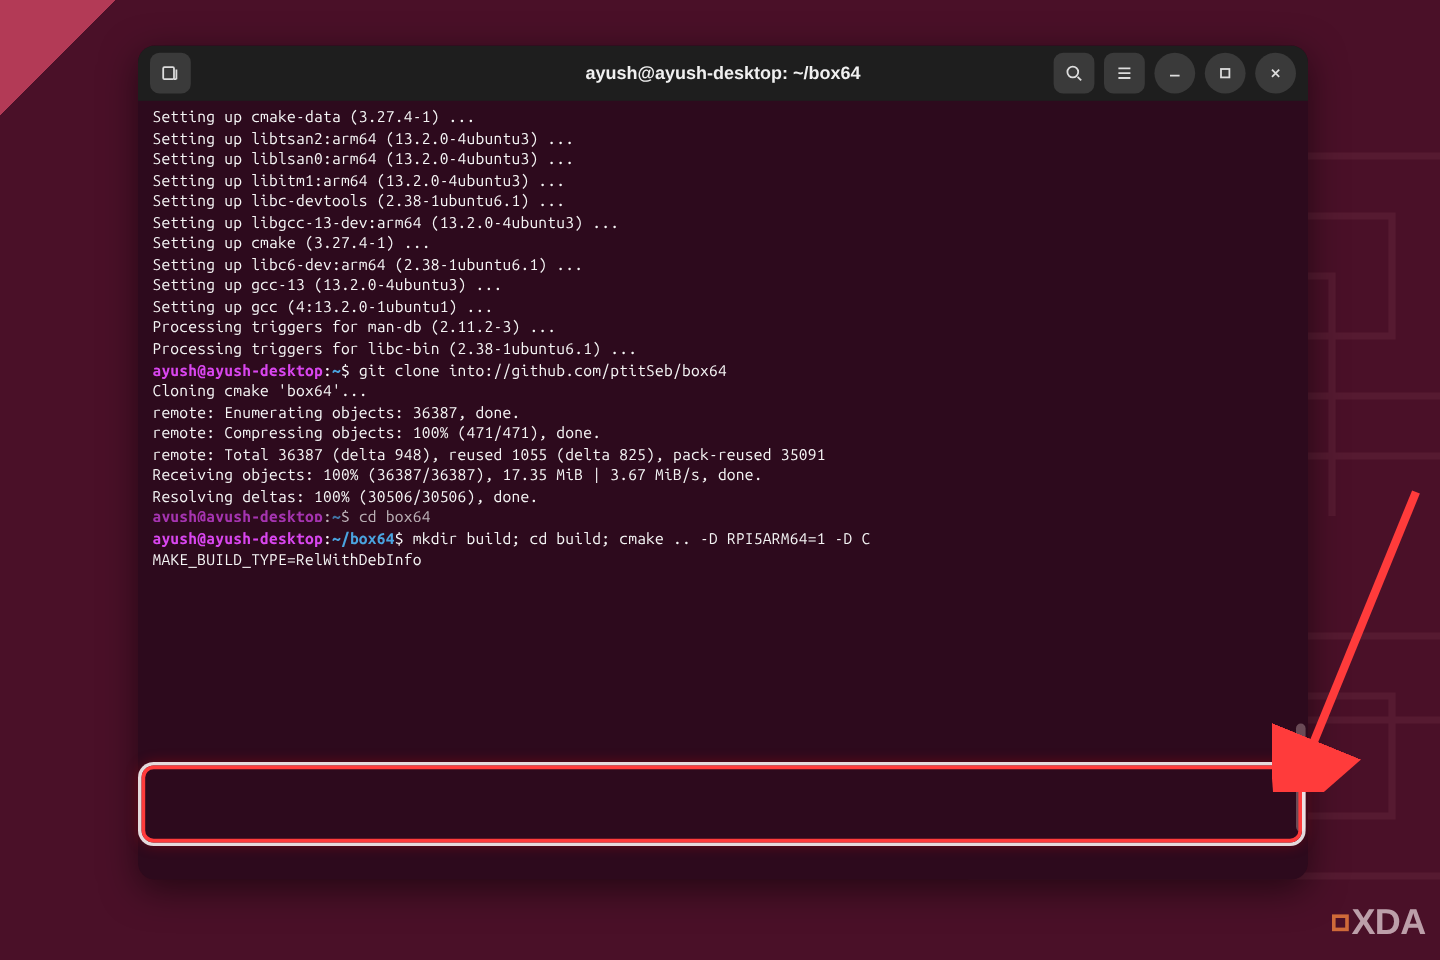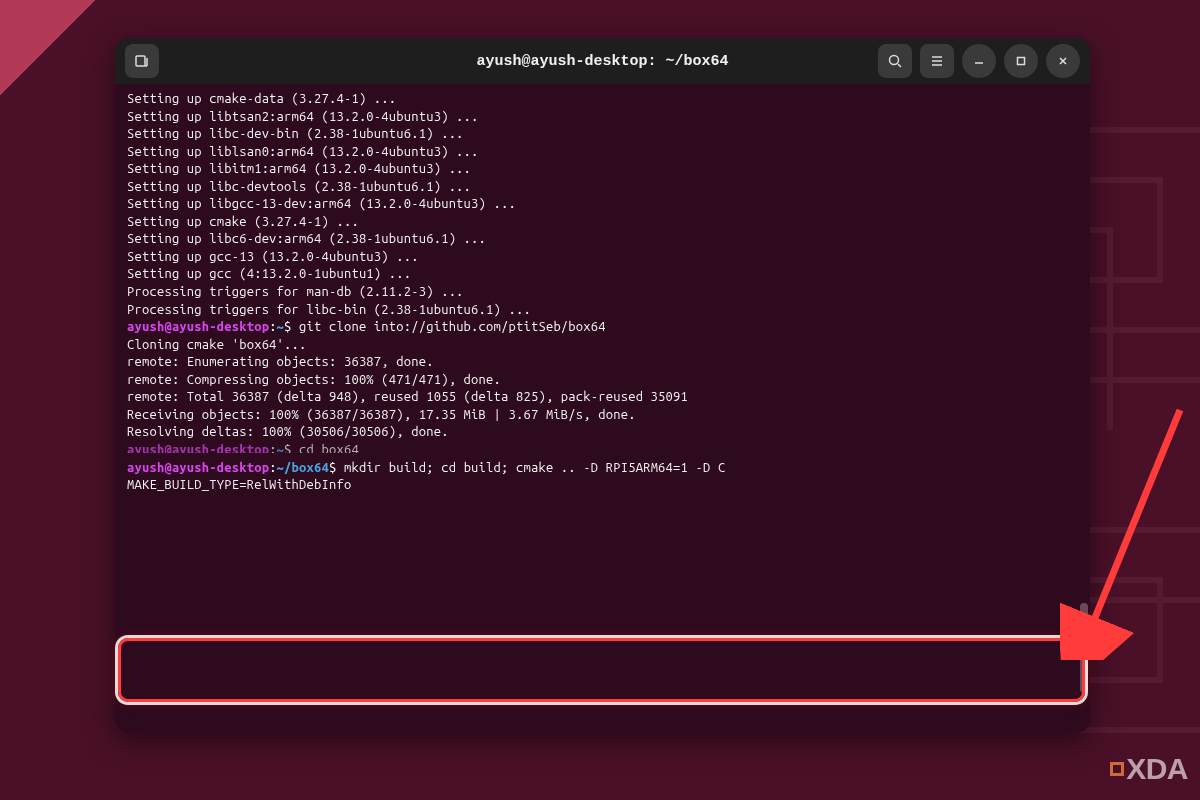--- a/index.html
+++ b/index.html
@@ -53,21 +53,21 @@
     width: 34px; height: 34px;
     border-radius: 8px;
     background: #3a3a3a;
     display: flex; align-items: center; justify-content: center;
   }
   .titlebar .title {
     position: absolute;
     left: 0; right: 0;
     text-align: center;
     color: #f0f0f0;
-    font-family: Liberation Mono, monospace;
+    font-family: Liberation Sans, sans-serif;
     font-size: 15px;
     font-weight: 600;
     pointer-events: none;
   }
   .titlebar .right-group {
     margin-left: auto;
     display: flex;
     gap: 8px;
   }
   .tb-btn {
@@ -175,21 +175,20 @@
         <svg width="14" height="14" viewBox="0 0 14 14">
             <path d="M4 4 L10 10 M10 4 L4 10" stroke-width="1.5"></path>
           </svg>
       </div>
     </div>
   </div>
 
   <div class="terminal-body">
     <div>Setting up cmake-data (3.27.4-1) ...</div>
     <div>Setting up libtsan2:arm64 (13.2.0-4ubuntu3) ...</div>
-    <div>Setting up libc-dev-bin (2.38-1ubuntu6.1) ...</div>
     <div>Setting up liblsan0:arm64 (13.2.0-4ubuntu3) ...</div>
     <div>Setting up libitm1:arm64 (13.2.0-4ubuntu3) ...</div>
     <div>Setting up libc-devtools (2.38-1ubuntu6.1) ...</div>
     <div>Setting up libgcc-13-dev:arm64 (13.2.0-4ubuntu3) ...</div>
     <div>Setting up cmake (3.27.4-1) ...</div>
     <div>Setting up libc6-dev:arm64 (2.38-1ubuntu6.1) ...</div>
     <div>Setting up gcc-13 (13.2.0-4ubuntu3) ...</div>
     <div>Setting up gcc (4:13.2.0-1ubuntu1) ...</div>
     <div>Processing triggers for man-db (2.11.2-3) ...</div>
     <div>Processing triggers for libc-bin (2.38-1ubuntu6.1) ...</div>

